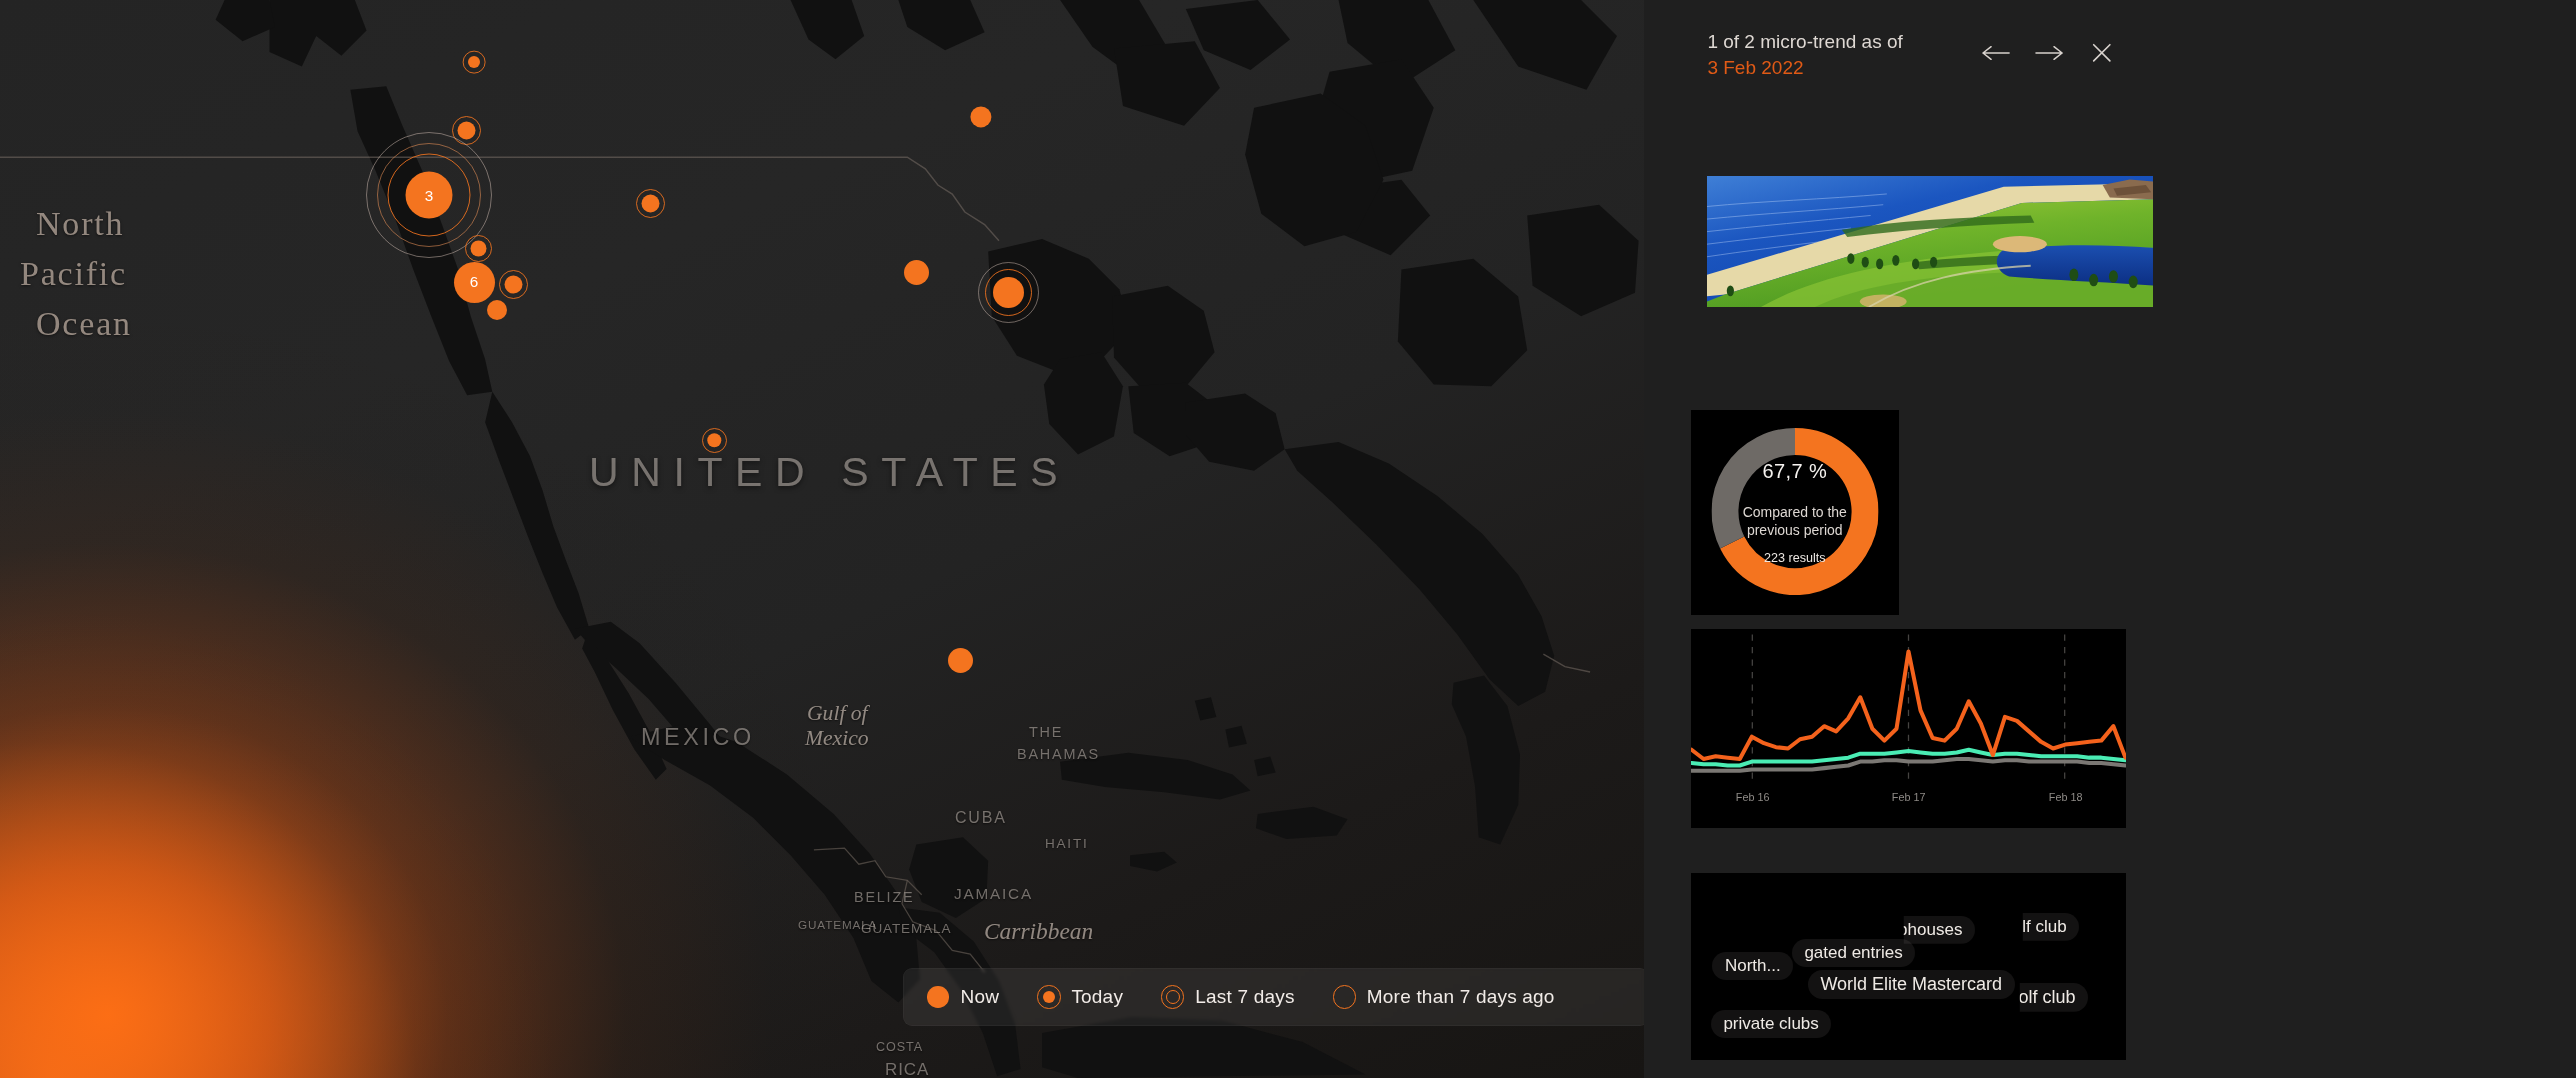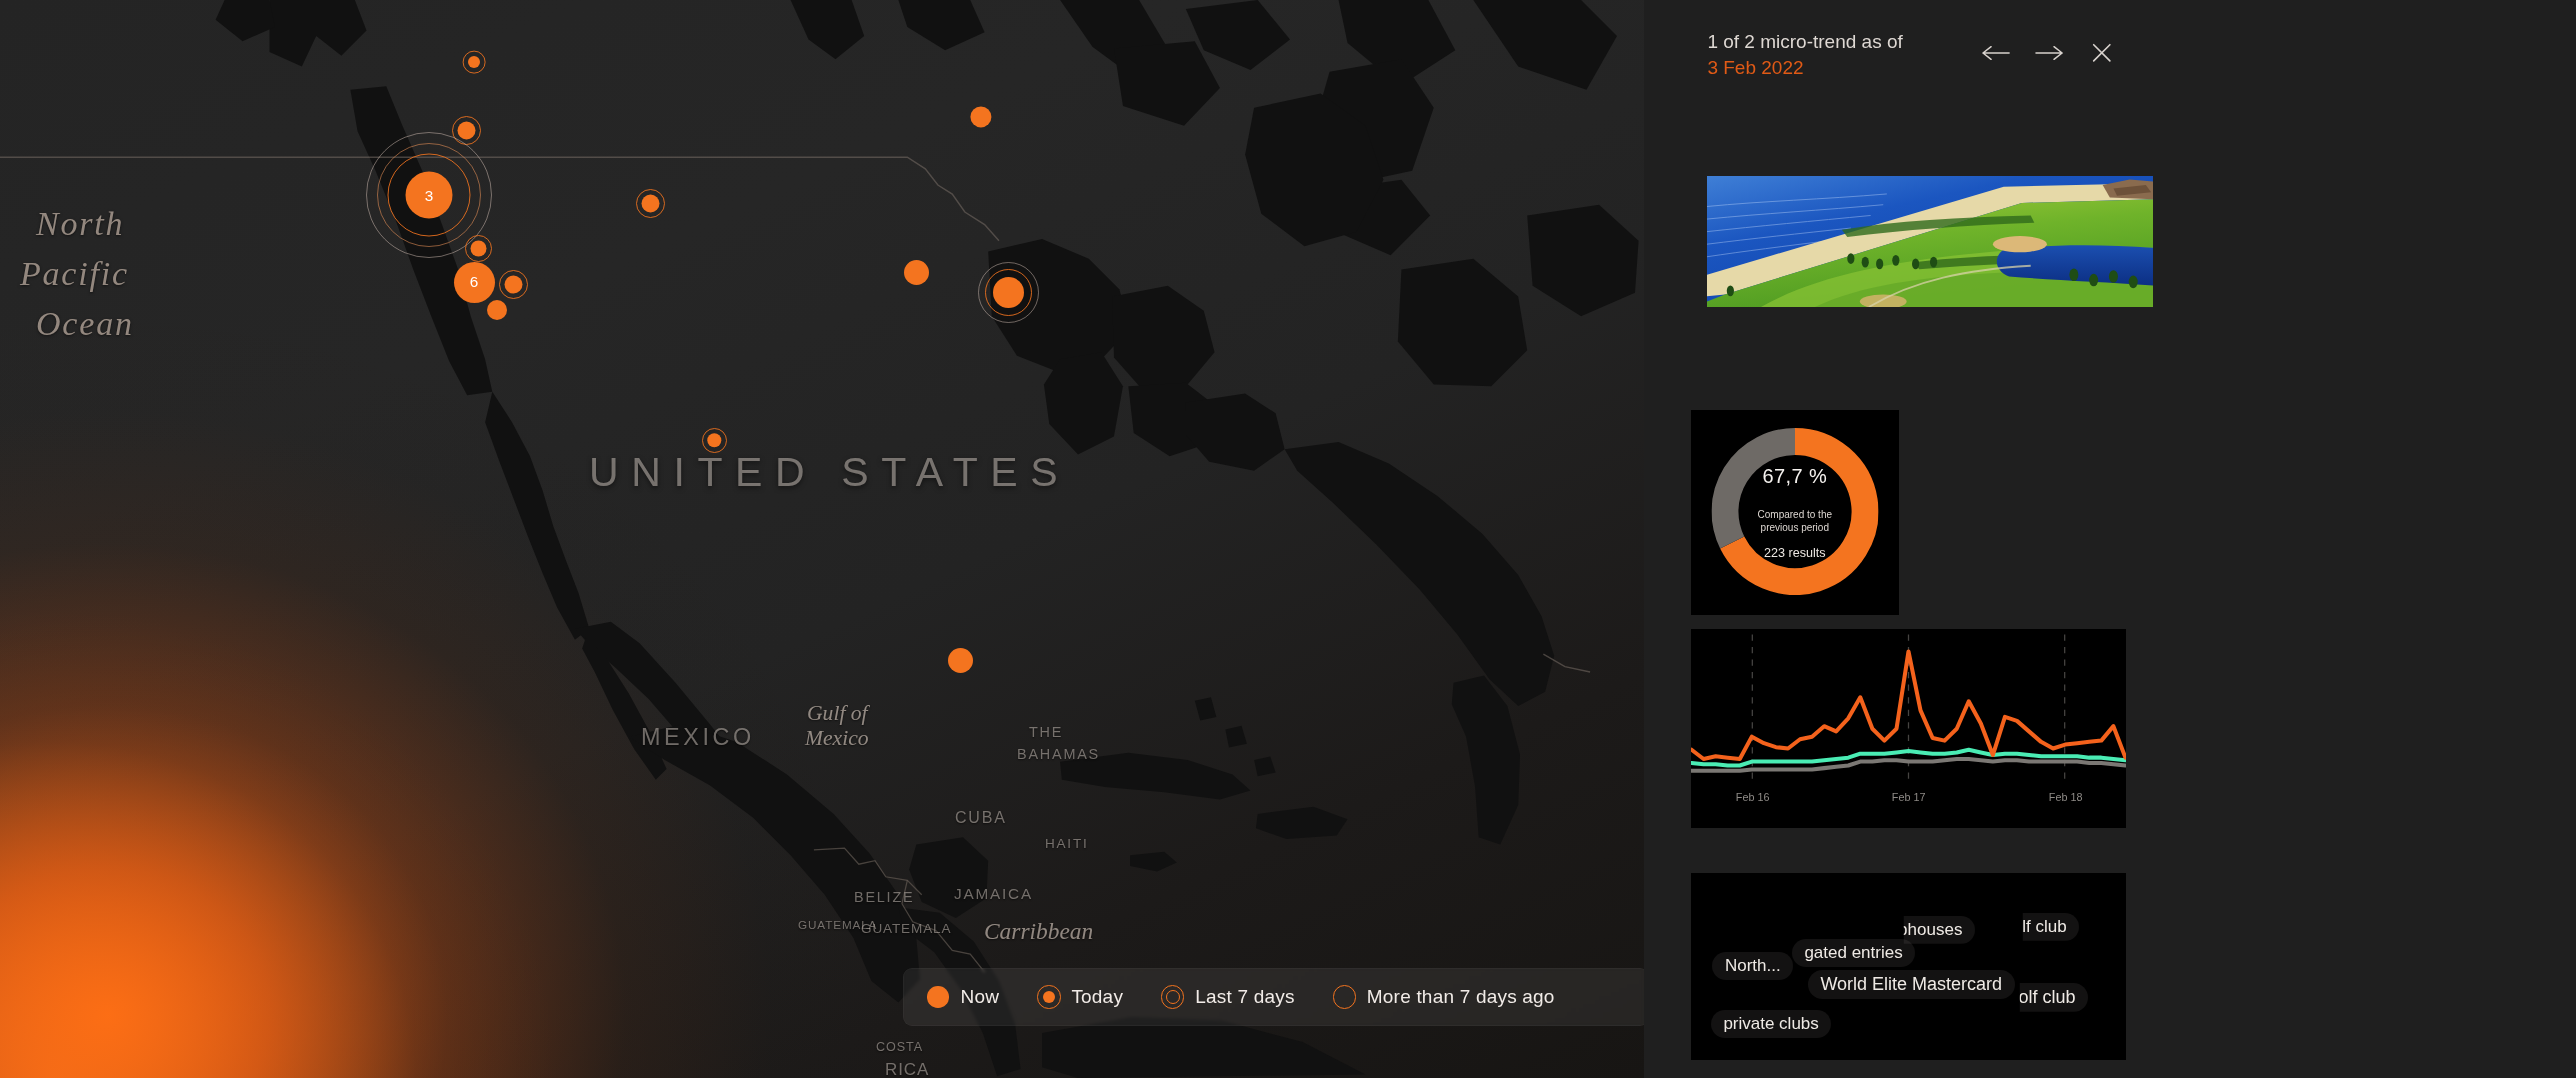--- a/index.html
+++ b/index.html
@@ -12,21 +12,21 @@
   #map {
     position:absolute; left:0; top:0; width:1644px; height:1078px;
     background:
       radial-gradient(ellipse 809px 737px at 108px 1015px, rgba(255,110,20,0.95) 0%, rgba(240,95,18,0.72) 20%, rgba(170,68,16,0.42) 42%, rgba(90,42,14,0.18) 64%, rgba(40,26,16,0.04) 82%, rgba(26,26,26,0) 100%),
       radial-gradient(ellipse 503px 467px at 54px 1078px, rgba(255,140,40,0.9) 0%, rgba(255,120,25,0.5) 38%, rgba(120,55,15,0.1) 72%, rgba(26,26,26,0) 100%),
       linear-gradient(155deg,#242424 0%,#262626 30%,#232323 55%,#1c1a19 78%,#171513 100%);
     overflow:hidden;
   }
   #landmass { position:absolute; inset:0; }
   .ocean-label {
-    position:absolute; font-family:"Liberation Serif", serif; font-style:italic;
+    position:absolute; font-family:"Liberation Serif", serif; 
     color:rgba(225,205,190,0.62); white-space:pre; letter-spacing:1.8px;
     text-shadow:0 0.9px 2.7px rgba(0,0,0,0.55);
     text-align:right;
   }
   .country-label {
     position:absolute; color:rgba(214,203,196,0.5); white-space:pre;
     font-weight:400; text-shadow:0 0.9px 1.8px rgba(0,0,0,0.6);
   }
   #us-label {
     position:absolute; left:589px; top:449px; font-size:41px; letter-spacing:12.6px;
@@ -101,21 +101,21 @@
   #card-sentiment { left:247px; top:410px; width:211px; height:198px; }
   #card-line  { left:23.4px; top:629px; width:435px; height:199px; }
   #card-cloud { left:23.4px; top:873px; width:435px; height:187px; }
 
   .donut-wrap { position:absolute; left:50%; top:50%; transform:translate(-50%,-50%); }
   .donut-center {
     position:absolute; left:50%; top:50%; transform:translate(-50%,-50%);
     text-align:center; width:126px;
   }
   .dc-big { color:#f5f2ef; font-size:20px; font-weight:400; letter-spacing:0.4px; }
-  .dc-sub { color:#ded8d3; font-size:10px; font-weight:300; line-height:1.3; margin-top:20px; }
+  .dc-sub { color:#ded8d3; font-size:14px; font-weight:300; line-height:1.3; margin-top:20px; }
   .dc-res { color:#ece7e2; font-size:12.6px; font-weight:300; margin-top:12.6px; }
   .dc-legrow { display:flex; align-items:center; justify-content:center; gap:4.5px; margin-top:0.9px; }
   .dc-bullet { width:6.3px; height:6.3px; border-radius:50%; display:inline-block; }
   .dc-legtext { color:#ded8d3; font-size:10px; font-weight:300; }
   .dc-delta { color:#7ec92a; font-size:10px; font-weight:500; margin-left:2.7px; }
   .dc-gap { height:14.4px; }
 
   #linechart-svg { position:absolute; left:0; top:0; }
   .axis-label { position:absolute; color:#8e8a86; font-size:10.8px; font-weight:300; }
 

